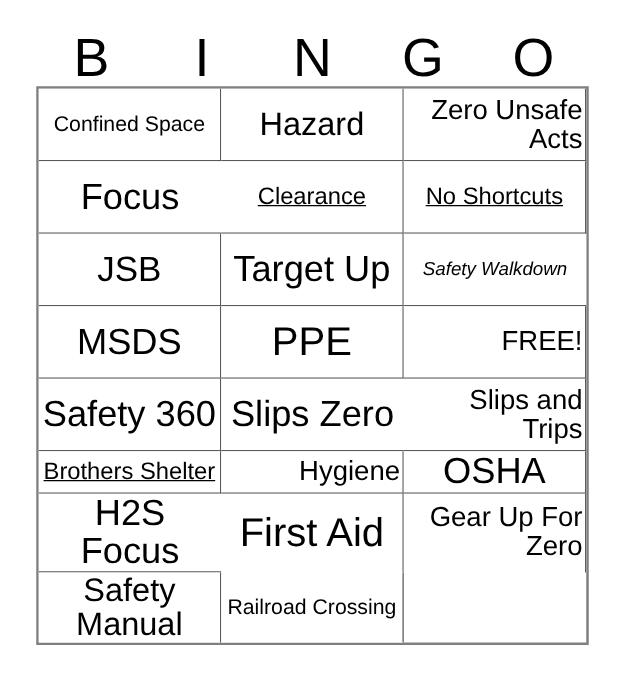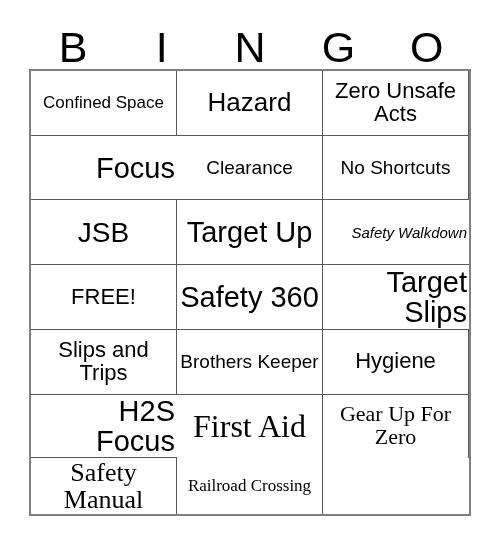--- a/index.html
+++ b/index.html
@@ -65,36 +65,36 @@
     border-bottom: 1px solid #595959;
     display: flex;
     align-items: center;
     justify-content: center;
     text-align: center;
     padding: 1px 2px;
     background: #ffffff;
     overflow: hidden;
   }
   
-  .cell.col-5 { border-right: none; text-align: right; }
-  .cell.row-5 { border-bottom: none; font-family: Liberation Serif, serif; }
+  .cell.col-5 { border-right: none; }
+  .cell.row-5 { border-bottom: none; }
 
   .cell-text {
     display: block;
     width: 100%;
     line-height: 1.04;
     color: #000000;
     word-wrap: break-word;
   }
 
   
   .fs-xs   { font-size: 15px; font-style: italic; }
   .fs-sm   { font-size: 17px; }
-  .fs-md   { font-size: 19px; }
-  .fs-lg   { font-size: 22px; }
+  .fs-md   { font-size: 19px; text-decoration: underline; }
+  .fs-lg   { font-size: 22px; text-align: right; }
   .fs-xl   { font-size: 26px; }
   .fs-2xl  { font-size: 29px; }
   .fs-3xl  { font-size: 32px; }
   .fs-4xl  { font-size: 28px; }
 </style>
 </head>
 <body>
 
 <div id="card">
 
@@ -127,37 +127,46 @@
       </div>
       <div class="cell row-2 col-3">
         <span class="cell-text fs-4xl">JSB</span>
       </div>
       <div class="cell row-2 col-4">
         <span class="cell-text fs-2xl">Target Up</span>
       </div>
       <div class="cell row-2 col-5">
         <span class="cell-text fs-xs">Safety Walkdown</span>
       </div>
+      <div class="cell row-3 col-1">
+        <span class="cell-text fs-2xl">MSDS</span>
+      </div>
+      <div class="cell row-3 col-2">
+        <span class="cell-text fs-3xl">PPE</span>
+      </div>
       <div class="cell row-3 col-3">
         <span class="cell-text fs-lg">FREE!</span>
       </div>
       <div class="cell row-3 col-4">
         <span class="cell-text fs-2xl">Safety 360</span>
       </div>
       <div class="cell row-3 col-5">
-        <span class="cell-text fs-2xl">Target Slips</span>
+        <span class="cell-text fs-2xl">Slips Zero</span>
       </div>
       <div class="cell row-4 col-1">
         <span class="cell-text fs-lg">Slips and Trips</span>
       </div>
       <div class="cell row-4 col-2">
-        <span class="cell-text fs-md">Brothers Keeper</span>
+        <span class="cell-text fs-md">Brothers Shelter</span>
       </div>
       <div class="cell row-4 col-3">
         <span class="cell-text fs-lg">Hygiene</span>
+      </div>
+      <div class="cell row-4 col-4">
+        <span class="cell-text fs-2xl">OSHA</span>
       </div>
       <div class="cell row-4 col-5">
         <span class="cell-text fs-2xl">H2S Focus</span>
       </div>
       <div class="cell row-5 col-1">
         <span class="cell-text fs-3xl">First Aid</span>
       </div>
       <div class="cell row-5 col-2">
         <span class="cell-text fs-lg">Gear Up For Zero</span>
       </div>

